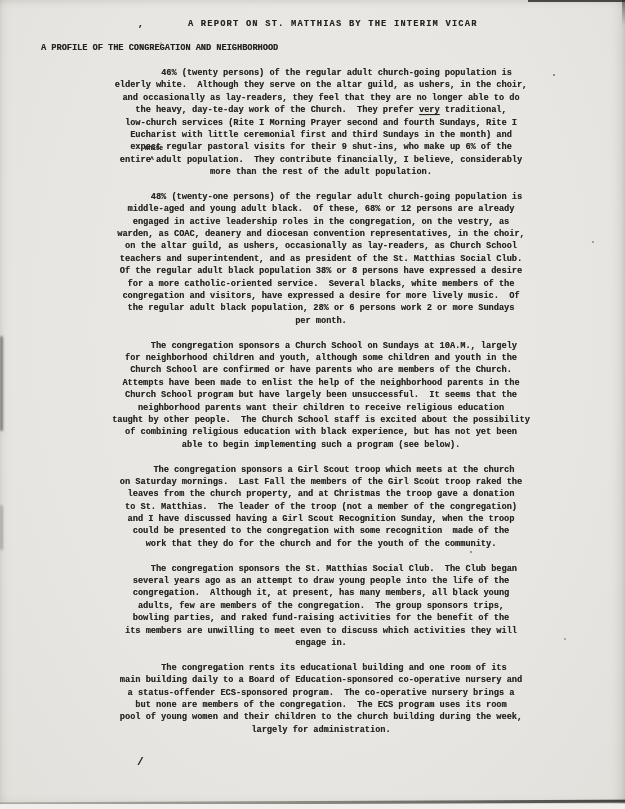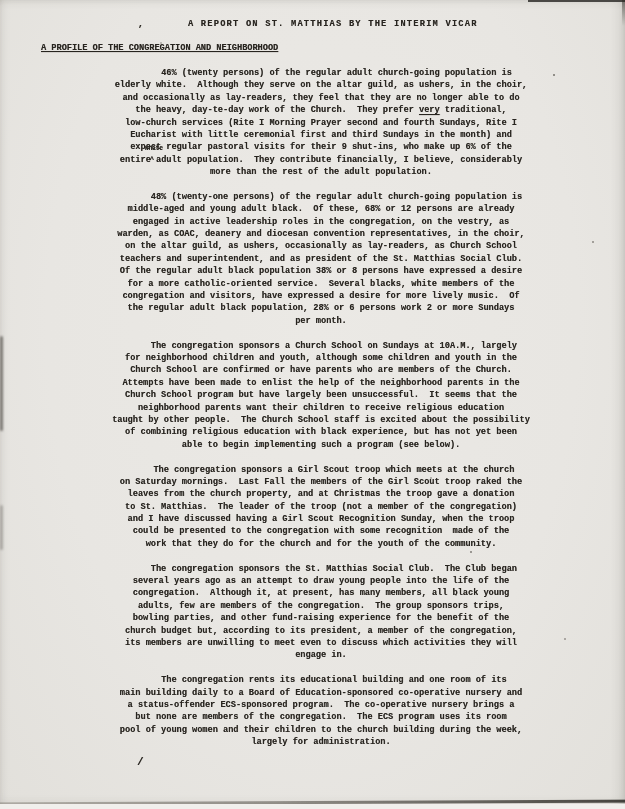--- a/index.html
+++ b/index.html
@@ -9,21 +9,21 @@
     box-shadow: inset -9px 0 14px -9px rgba(70,65,58,.30),
                 inset 7px 0 12px -9px rgba(70,65,58,.22),
                 inset 0 -10px 14px -10px rgba(70,65,58,.28),
                 inset 0 8px 12px -10px rgba(70,65,58,.18);
     font-family:"Liberation Mono","DejaVu Sans Mono",monospace;
     color:#27241f;
   }
   .doc-text { font-weight:700; font-size:8.6px; line-height:12.4px;
               text-shadow:0.2px 0.2px 0.45px rgba(55,50,44,.55); }
   .title   { position:absolute; left:144px; top:18px; letter-spacing:1.28px; white-space:pre;margin-left:44px; }
-  .heading { position:absolute; left:41px;  top:42px; white-space:pre;text-decoration:underline; }
+  .heading { position:absolute; left:41px;  top:42px; white-space:pre; }
   .paragraphs { position:absolute; left:41px; top:67px; width:560px;text-align:center; }
   .para { margin:0 0 12.4px 0; }
   .line { white-space:pre; height:12.4px; }
   .u { text-decoration:underline; text-underline-offset:1.5px; }
   .insert { display:inline-block; position:relative; width:5.16px; height:8px; vertical-align:baseline; }
   .ins-word  { position:absolute; left:-6px; top:-7.5px; font-size:6.3px; letter-spacing:-0.2px; line-height:6px; }
   .ins-caret { position:absolute; left:-1px; top:3.5px;  font-size:7px;  line-height:7px; }
   .mark { position:absolute; font-weight:700; text-shadow:0.2px 0.2px 0.4px rgba(55,50,44,.5); }
   
   .top-edge-bar { position:absolute; top:0; left:528px; width:97px; height:2px;
@@ -93,22 +93,21 @@
         <div class="line">to St. Matthias.  The leader of the troop (not a member of the congregation)</div>
         <div class="line">and I have discussed having a Girl Scout Recognition Sunday, when the troop</div>
         <div class="line">could be presented to the congregation with some recognition  made of the</div>
         <div class="line">work that they do for the church and for the youth of the community.</div>
       </div>
       <div class="para">
         <div class="line">     The congregation sponsors the St. Matthias Social Club.  The Club began</div>
         <div class="line">several years ago as an attempt to draw young people into the life of the</div>
         <div class="line">congregation.  Although it, at present, has many members, all black young</div>
         <div class="line">adults, few are members of the congregation.  The group sponsors trips,</div>
-        <div class="line">bowling parties, and other fund-raising experience for the benefit of the</div>
-        <div class="line">church budget but, according to its president, a member of the congregation,</div>
+        <div class="line">bowling parties, and raked fund-raising activities for the benefit of the</div>
         <div class="line">its members are unwilling to meet even to discuss which activities they will</div>
         <div class="line">engage in.</div>
       </div>
       <div class="para">
         <div class="line">     The congregation rents its educational building and one room of its</div>
         <div class="line">main building daily to a Board of Education-sponsored co-operative nursery and</div>
         <div class="line">a status-offender ECS-sponsored program.  The co-operative nursery brings a</div>
         <div class="line">but none are members of the congregation.  The ECS program uses its room</div>
         <div class="line">pool of young women and their children to the church building during the week,</div>
         <div class="line">largely for administration.</div>

